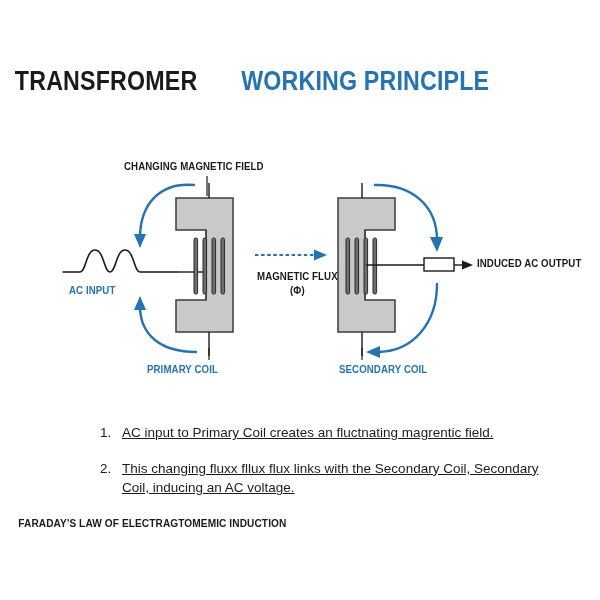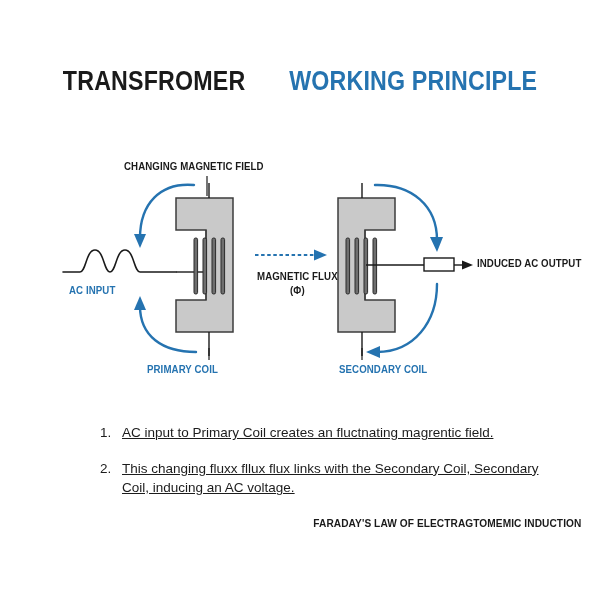--- a/index.html
+++ b/index.html
@@ -17,21 +17,20 @@
   }
 
   
   #title-bar {
     position: absolute;
     top: 66px;
     left: 0;
     width: 476px;
     text-align: left;
     white-space: nowrap;
-    margin-left: 48px;
   }
   .title-word {
     font-family: "Liberation Sans", sans-serif;
     font-size: 27px;
     font-weight: bold;
     letter-spacing: 0.2px;
     transform: scaleX(0.86);
     display: inline-block;
     transform-origin: center;
   }
@@ -93,21 +92,21 @@
     text-align: left;
   }
   .expl-text { flex: 1 1 auto; text-decoration: underline; }
 
   
   #footer-caption {
     position: absolute;
     top: 517px;
     left: 0;
     width: 600px;
-    text-align: right;
+    text-align: left;
     font-family: "Liberation Sans", sans-serif;
     font-weight: bold;
     font-size: 11.5px;
     color: #1a1a1a;
     letter-spacing: 0.1px;
     white-space: nowrap;
   }
   #footer-caption > span {
     display: inline-block;
     transform: scaleX(0.88);

